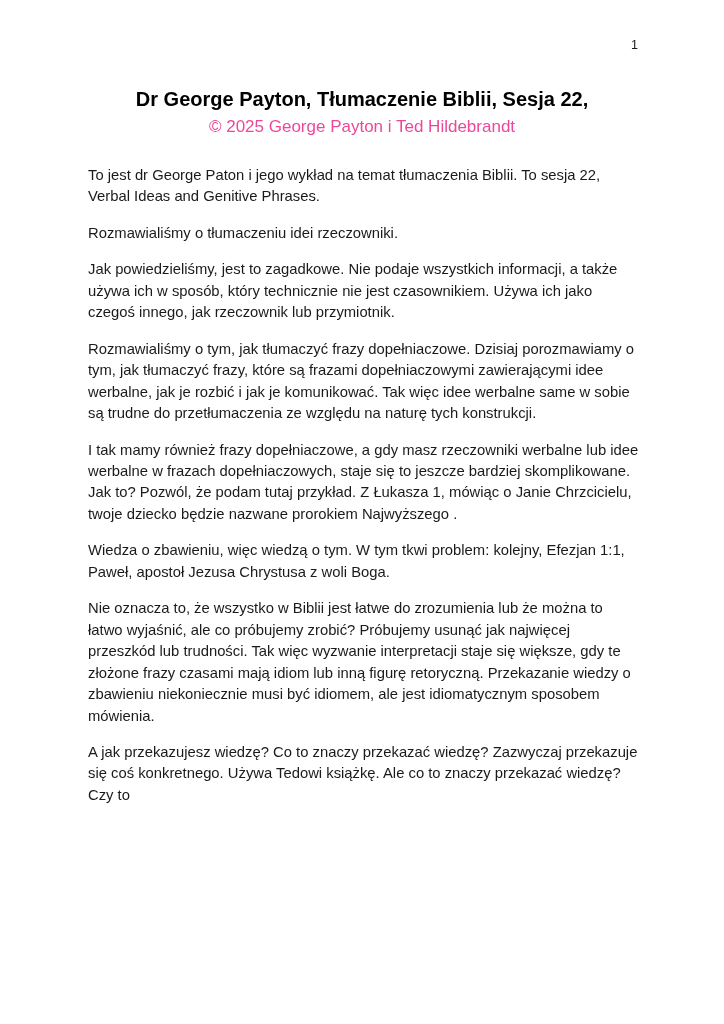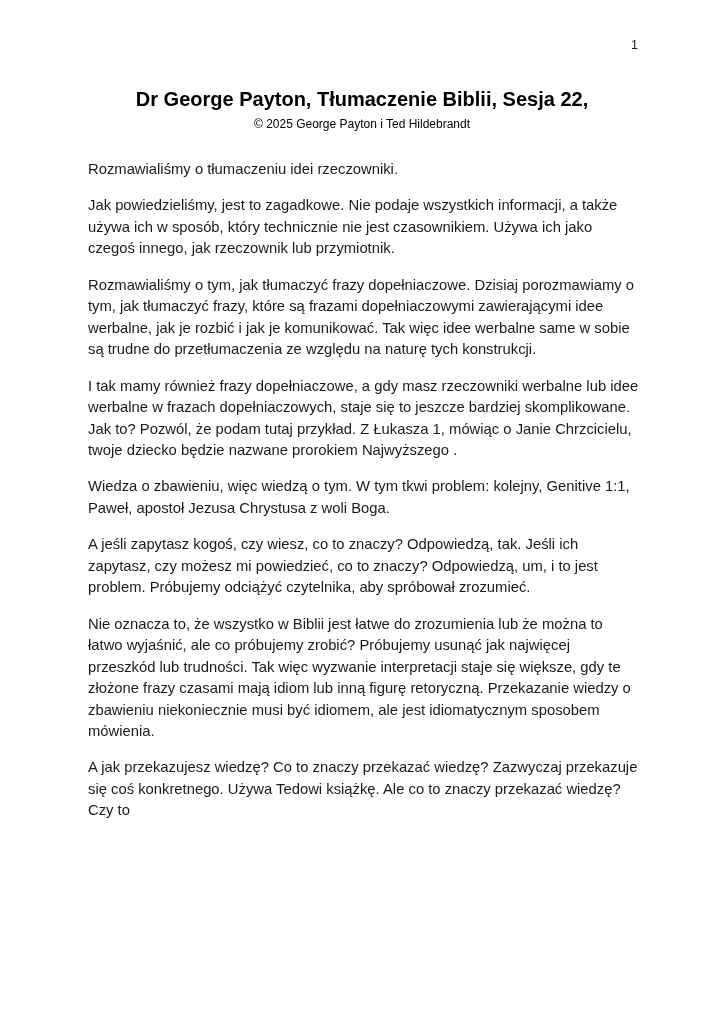--- a/index.html
+++ b/index.html
@@ -30,23 +30,23 @@
   }
   .title-line {
     font-size: 20px;
     font-weight: bold;
     line-height: 1.5;
     color: #000000;
     text-align: center;
   }
   .copyright {
     text-align: center;
-    font-size: 12px;
+    font-size: 17px;
     margin-top: 3px;
-    color: #000000;
+    color: #ec4899;
   }
   .body-text {
     margin: 28px 84px 0 88px;
   }
   .body-text p {
     font-size: 14.8px;
     line-height: 1.45;
     margin: 0 0 15px 0;
     text-align: left;
     color: #1a1a1a;
@@ -59,23 +59,23 @@
 
   <div class="page-number">1</div>
 
   <div class="title-block">
     <div class="title-line">Dr George Payton, Tłumaczenie Biblii, Sesja 22,</div>
   </div>
 
   <div class="copyright">© 2025 George Payton i Ted Hildebrandt</div>
 
   <div class="body-text">
+    <p>To jest dr George Paton i jego wykład na temat tłumaczenia Biblii. To sesja 22, Verbal Ideas and Genitive Phrases.</p>
     <p>Rozmawialiśmy o tłumaczeniu idei rzeczowniki.</p>
     <p>Jak powiedzieliśmy, jest to zagadkowe. Nie podaje wszystkich informacji, a także używa ich w sposób, który technicznie nie jest czasownikiem. Używa ich jako czegoś innego, jak rzeczownik lub przymiotnik.</p>
     <p>Rozmawialiśmy o tym, jak tłumaczyć frazy dopełniaczowe. Dzisiaj porozmawiamy o tym, jak tłumaczyć frazy, które są frazami dopełniaczowymi zawierającymi idee werbalne, jak je rozbić i jak je komunikować. Tak więc idee werbalne same w sobie są trudne do przetłumaczenia ze względu na naturę tych konstrukcji.</p>
     <p>I tak mamy również frazy dopełniaczowe, a gdy masz rzeczowniki werbalne lub idee werbalne w frazach dopełniaczowych, staje się to jeszcze bardziej skomplikowane. Jak to? Pozwól, że podam tutaj przykład. Z Łukasza 1, mówiąc o Janie Chrzcicielu, twoje dziecko będzie nazwane prorokiem Najwyższego .</p>
-    <p>Wiedza o zbawieniu, więc wiedzą o tym. W tym tkwi problem: kolejny, Genitive 1:1, Paweł, apostoł Jezusa Chrystusa z woli Boga.</p>
-    <p>A jeśli zapytasz kogoś, czy wiesz, co to znaczy? Odpowiedzą, tak. Jeśli ich zapytasz, czy możesz mi powiedzieć, co to znaczy? Odpowiedzą, um, i to jest problem. Próbujemy odciążyć czytelnika, aby spróbował zrozumieć.</p>
+    <p>Wiedza o zbawieniu, więc wiedzą o tym. W tym tkwi problem: kolejny, Efezjan 1:1, Paweł, apostoł Jezusa Chrystusa z woli Boga.</p>
     <p>Nie oznacza to, że wszystko w Biblii jest łatwe do zrozumienia lub że można to łatwo wyjaśnić, ale co próbujemy zrobić? Próbujemy usunąć jak najwięcej przeszkód lub trudności. Tak więc wyzwanie interpretacji staje się większe, gdy te złożone frazy czasami mają idiom lub inną figurę retoryczną. Przekazanie wiedzy o zbawieniu niekoniecznie musi być idiomem, ale jest idiomatycznym sposobem mówienia.</p>
     <p>A jak przekazujesz wiedzę? Co to znaczy przekazać wiedzę? Zazwyczaj przekazuje się coś konkretnego. Używa Tedowi książkę. Ale co to znaczy przekazać wiedzę? Czy to</p>
   </div>
 
 </div>
 
 </body></html>

